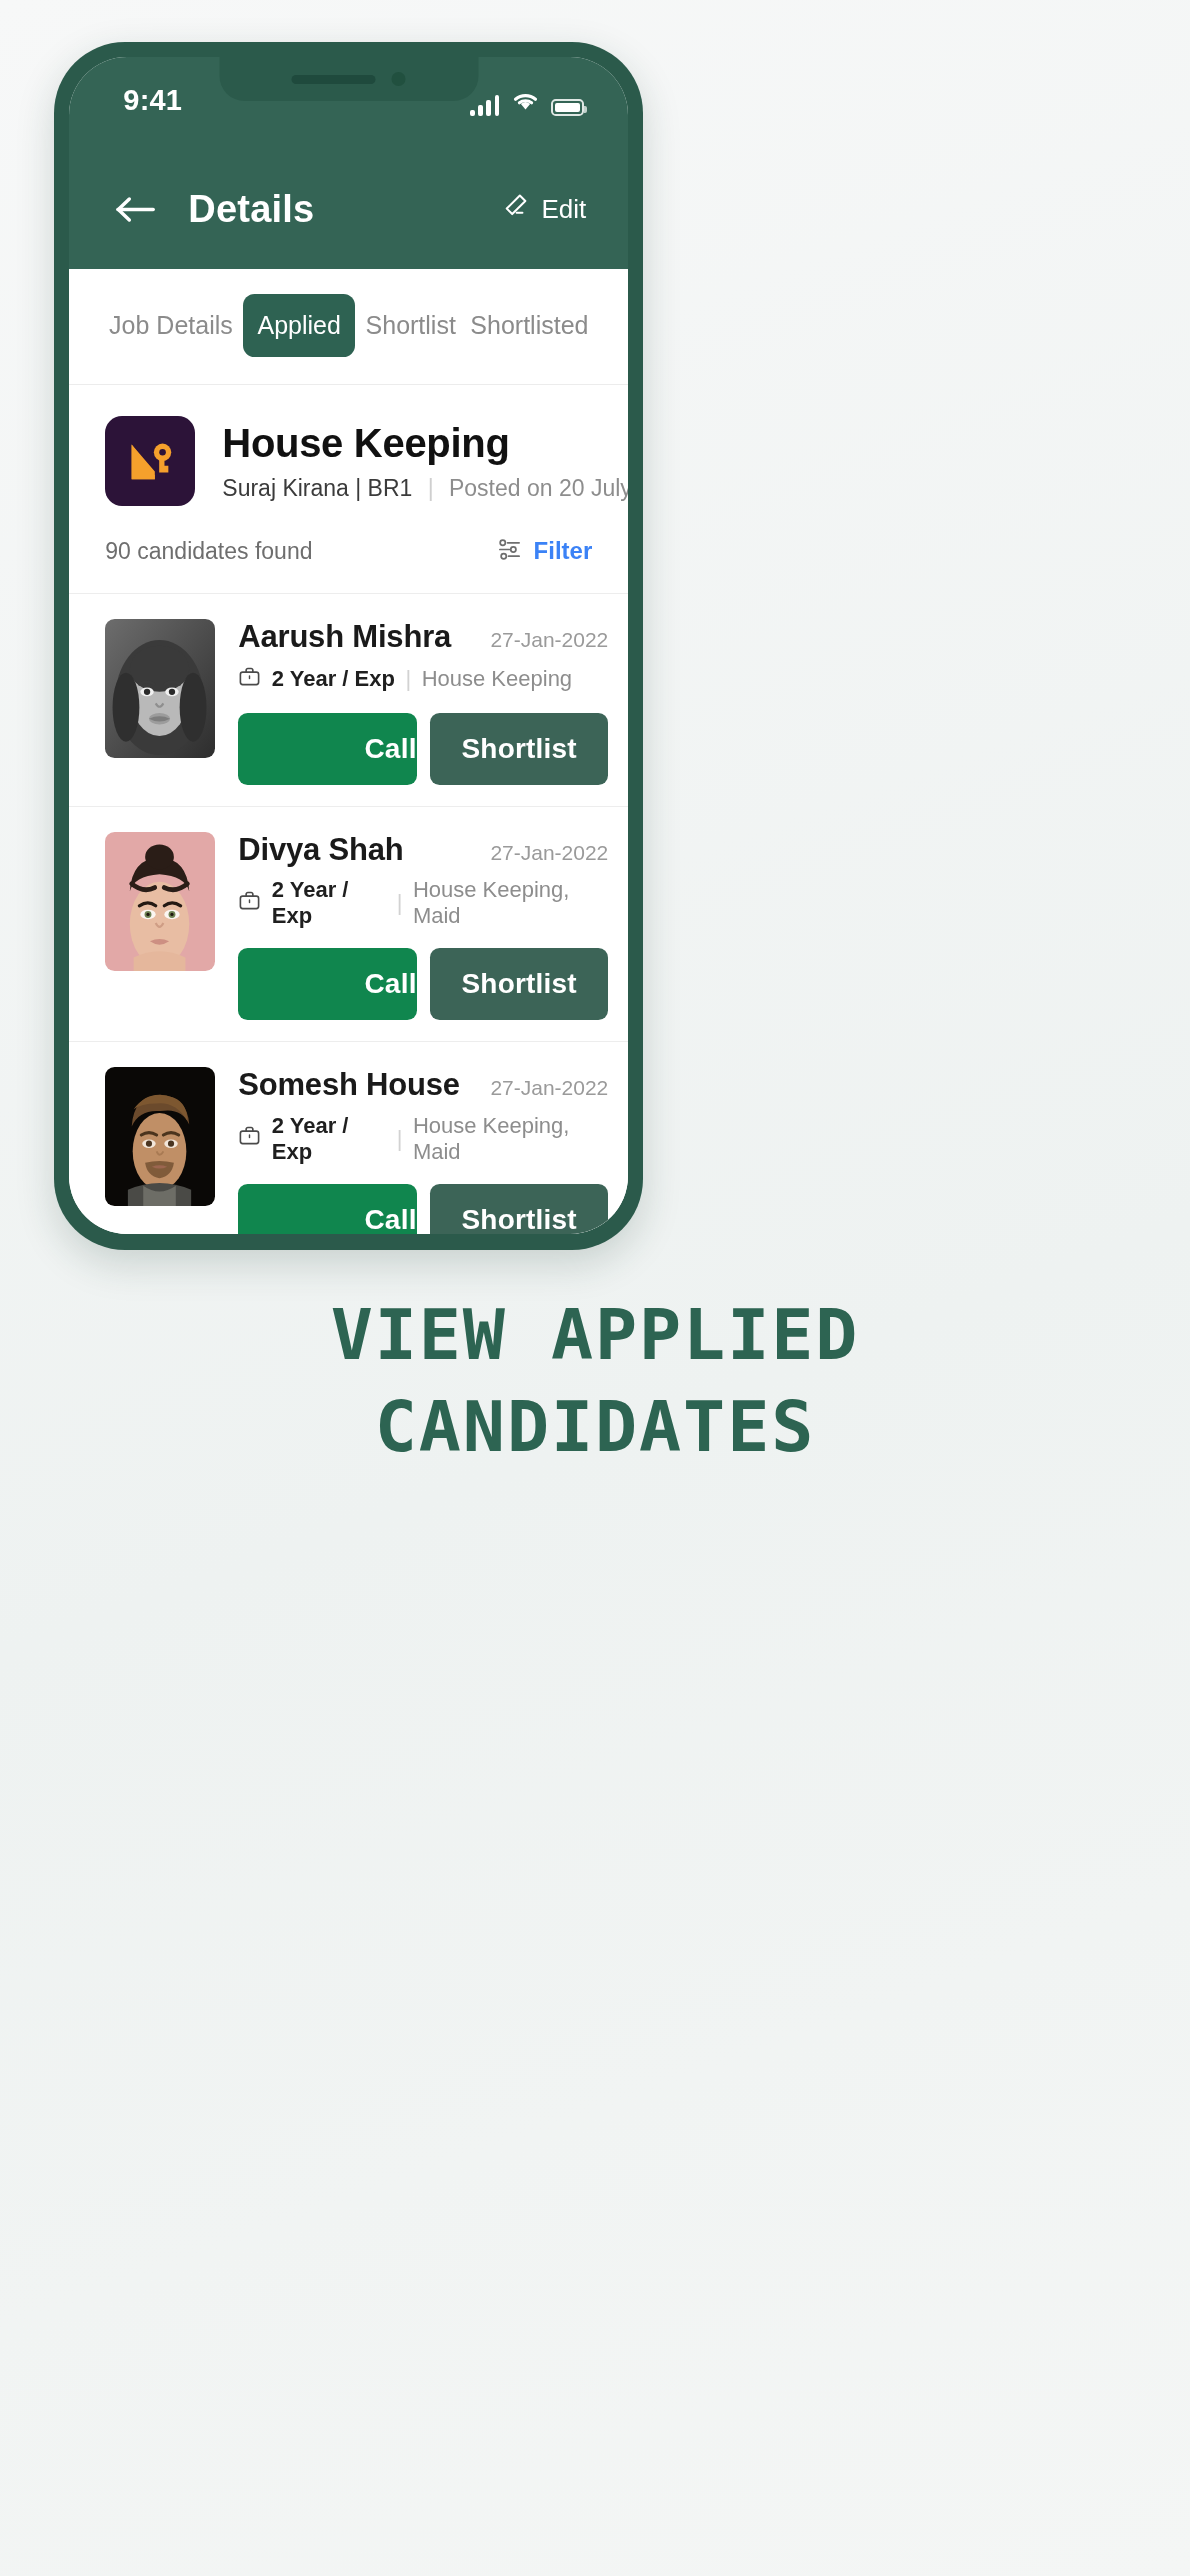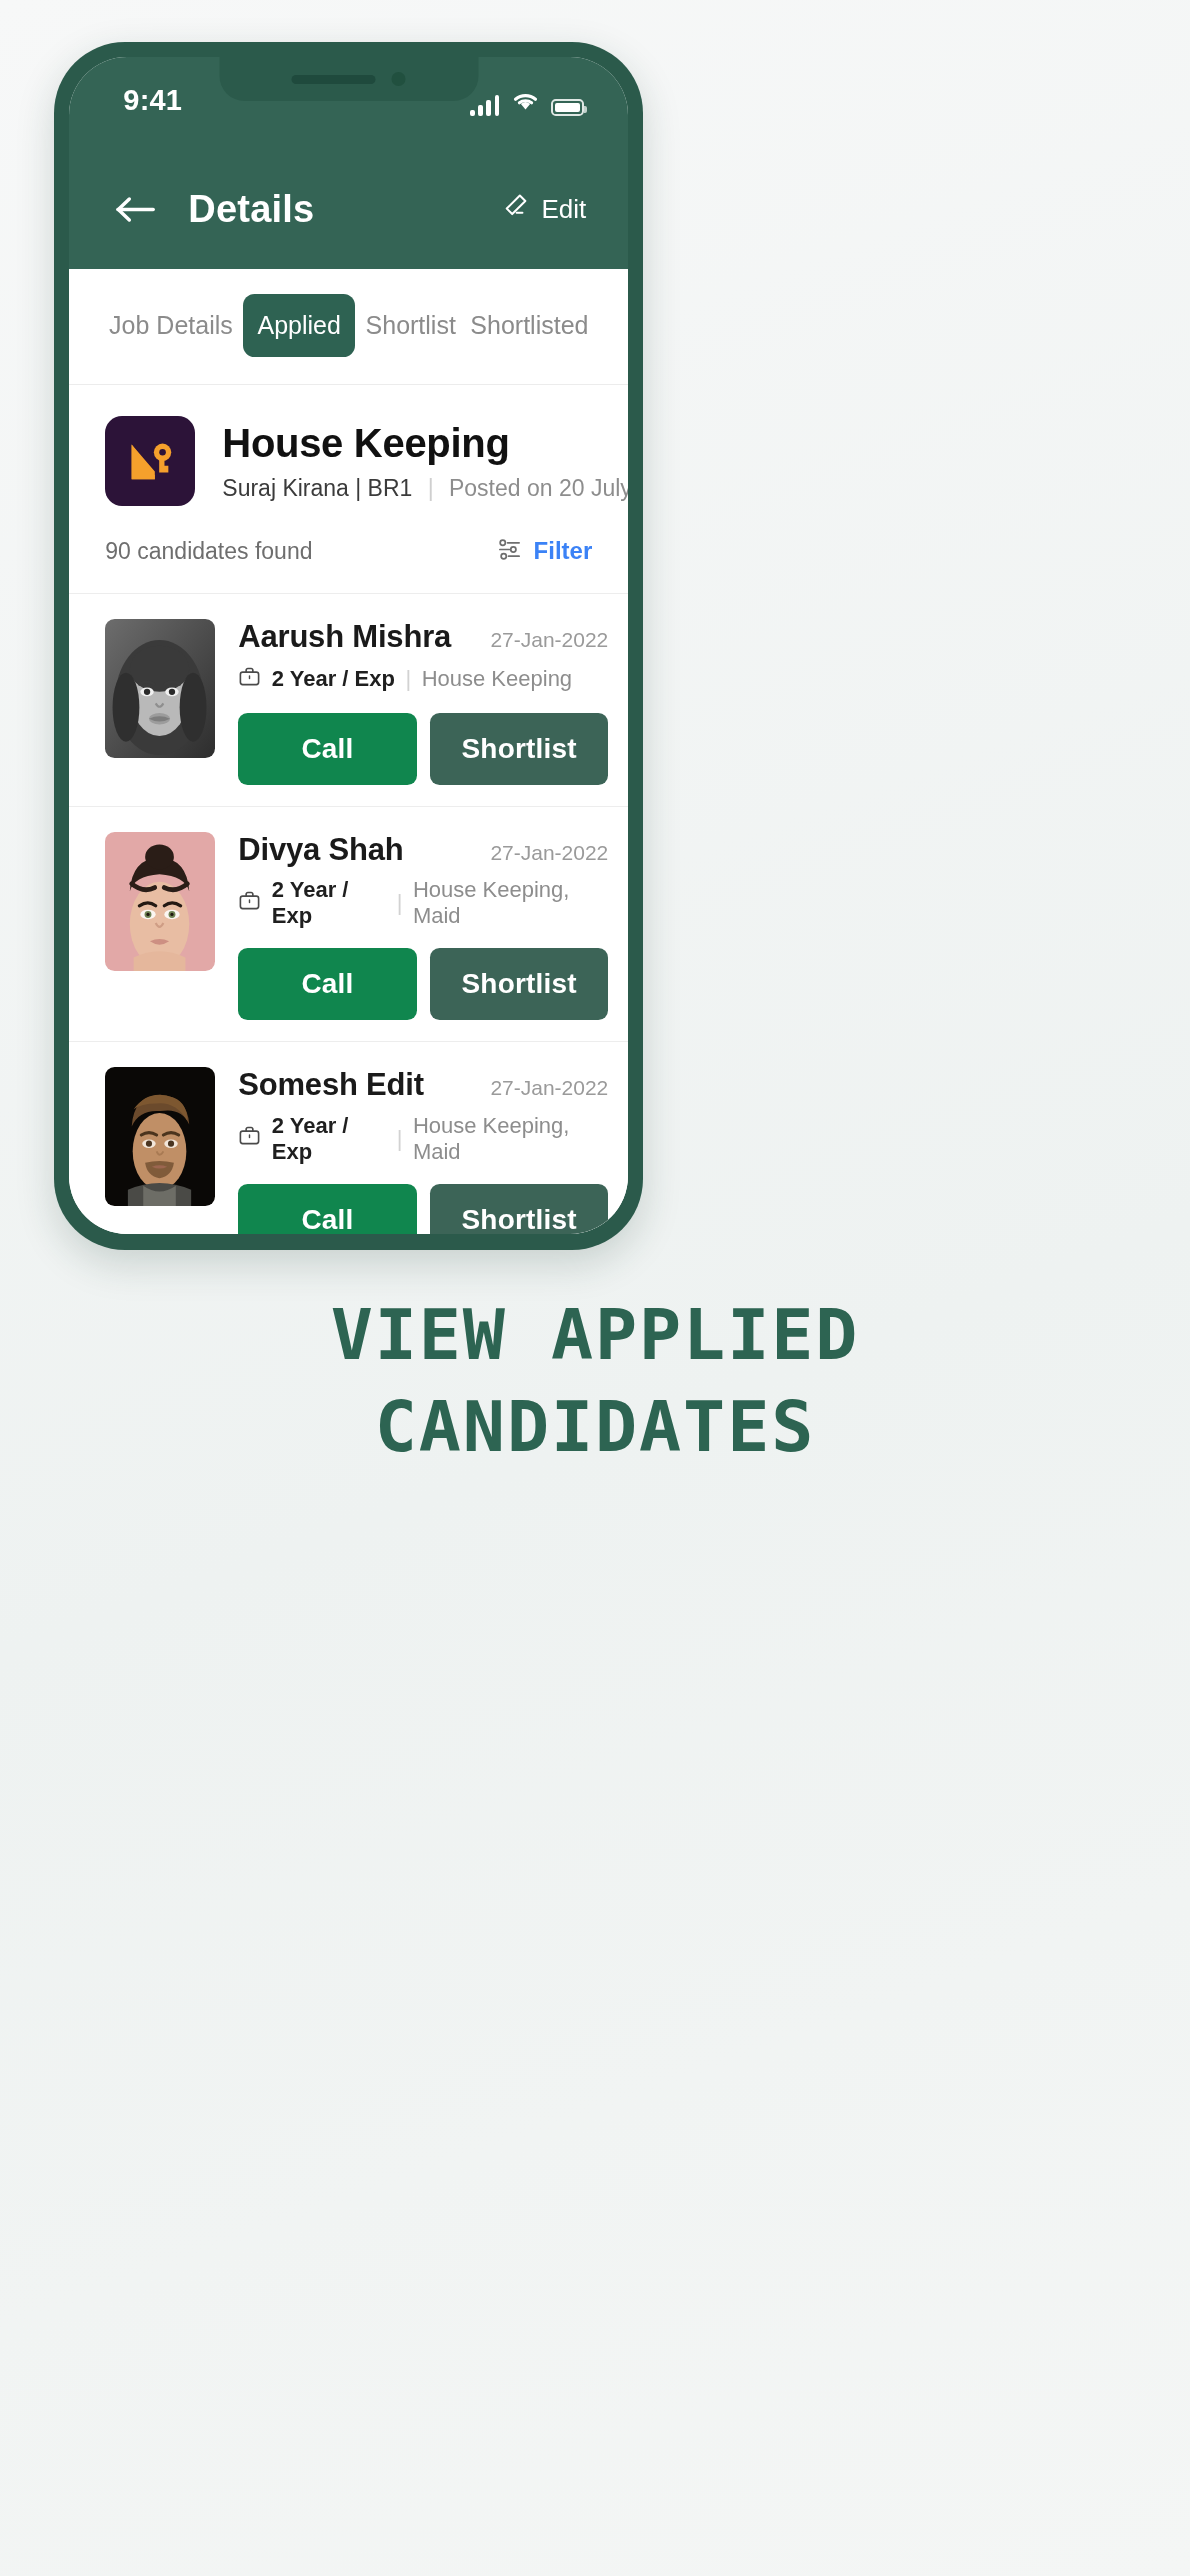--- a/index.html
+++ b/index.html
@@ -215,21 +215,21 @@
     flex: 1 1 0;
     text-align: center;
     padding: 20px 0;
     border-radius: 9.6px;
     font-size: 28px;
     font-weight: 700;
     color: #ffffff;
     cursor: pointer;
     letter-spacing: 0.2px;
   }
-  .btn-call { background: #10864e; }
+  .btn-call { background: #10864e; text-align: right; }
   .btn-short { background: #3c6457; }
 
   
   .caption {
     position: absolute;
     left: 0; right: 0;
     top: 1289px;
     text-align: center;
     color: #2d6452;
     font-family: "DejaVu Sans Mono", monospace;
@@ -450,21 +450,21 @@
             <path d="M61 71 Q69 66 77 71" stroke="#4b341d" stroke-width="3.2" fill="none" stroke-linecap="round"></path>
             <path d="M54 88 Q57 95 61 88" stroke="#a87a53" stroke-width="2" fill="none"></path>
             <path d="M42 100 Q57 96 72 100 Q70 114 57 116 Q44 114 42 100 Z" fill="#6b4a2c" opacity="0.75"></path>
             <path d="M49 104 Q57 101 65 104 Q57 108 49 104 Z" fill="#9c6650"></path>
             <path d="M24 128 Q57 114 90 128 L90 145 L24 145 Z" fill="#4a4a46"></path>
             <path d="M40 124 Q57 136 74 124 L74 145 L40 145 Z" fill="#6d6d66"></path>
           </svg>
         </span>
         <span class="card-body">
           <span class="card-top">
-            <span class="cand-name">Somesh Edit</span>
+            <span class="cand-name">Somesh House</span>
             <span class="cand-date">27-Jan-2022</span>
           </span>
           <span class="cand-exp">
             <span>
               <svg width="23" height="23" viewBox="0 0 24 24">
                 <rect x="2.5" y="7.5" width="19" height="13" rx="2.4" stroke="#4a4a4a" stroke-width="1.7" fill="none"></rect>
                 <path d="M8.5 7.5 V5.4 A1.8 1.8 0 0 1 10.3 3.6 H13.7 A1.8 1.8 0 0 1 15.5 5.4 V7.5" stroke="#4a4a4a" stroke-width="1.7" fill="none"></path>
                 <path d="M12 11.5 V14" stroke="#4a4a4a" stroke-width="1.5" stroke-linecap="round"></path>
               </svg>
             </span>

